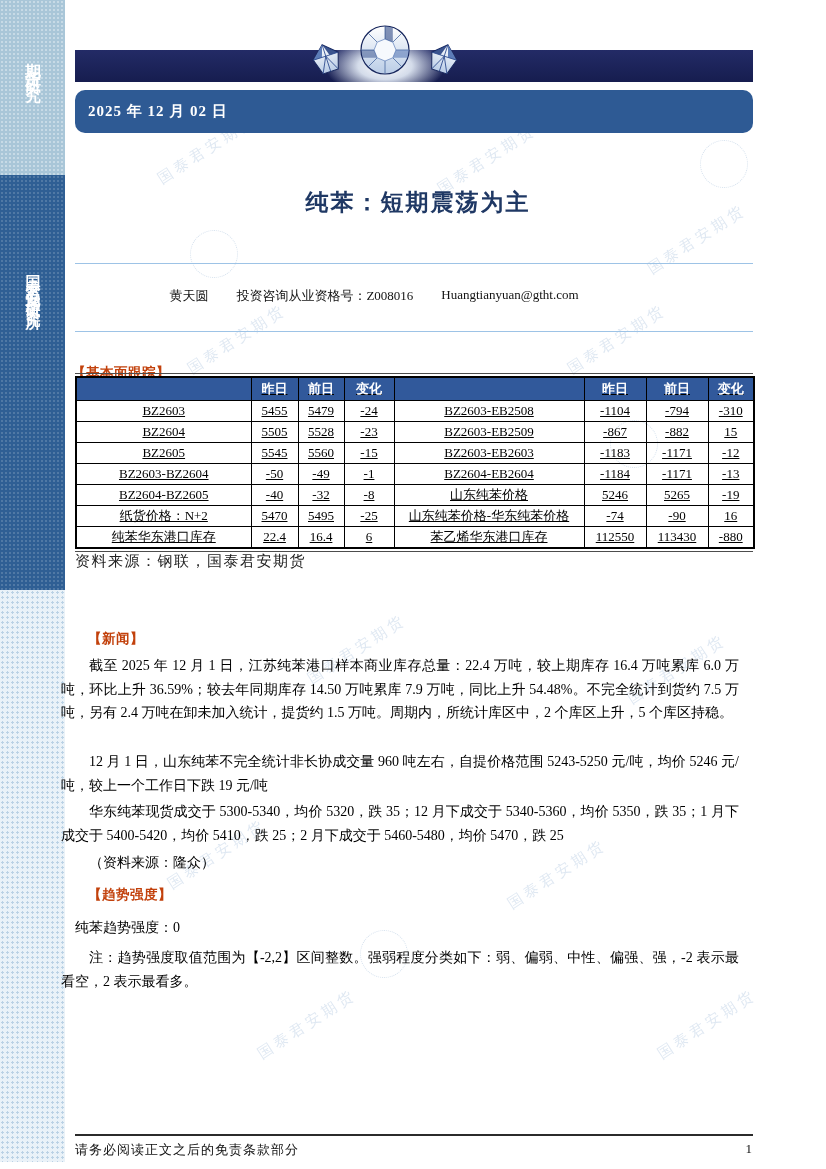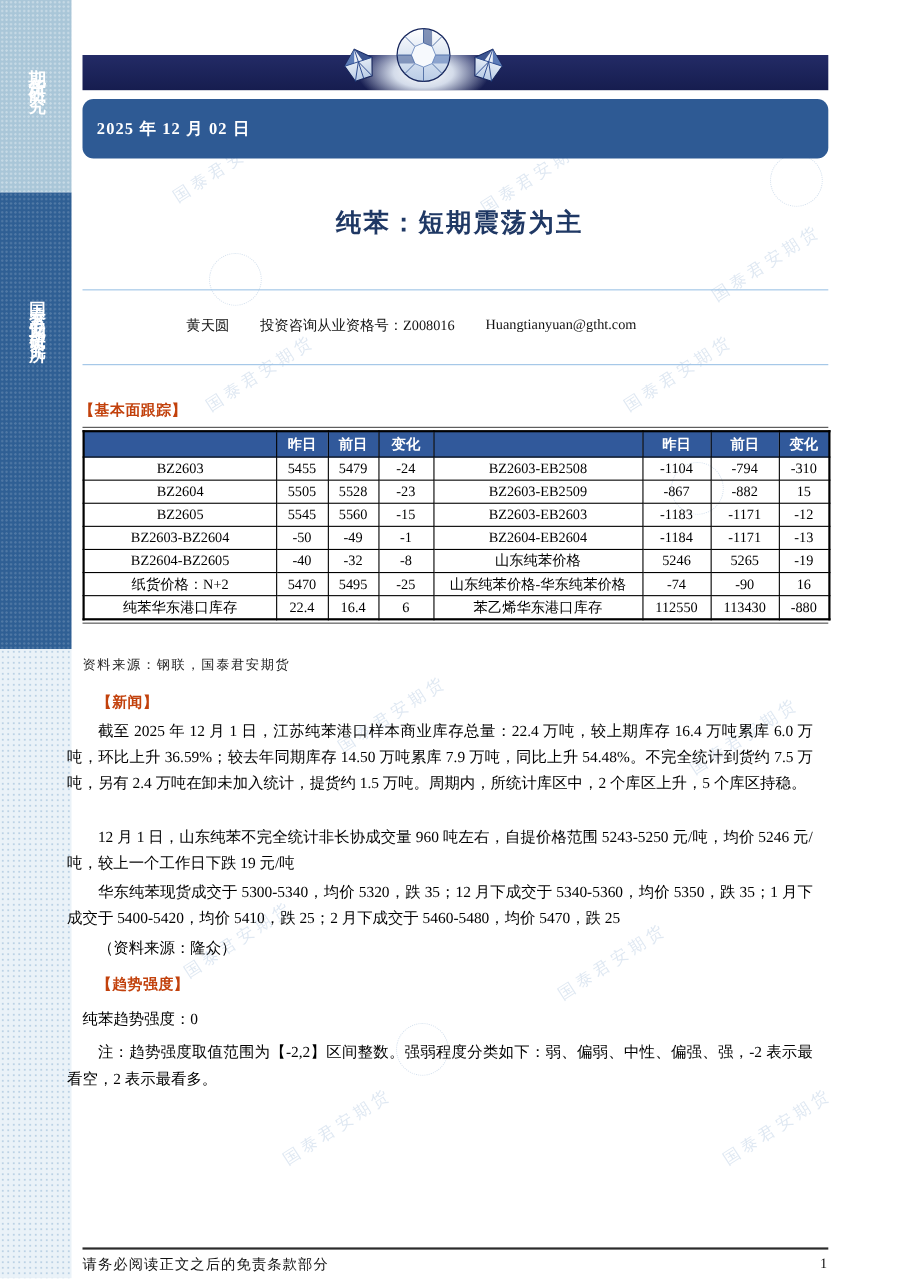--- a/index.html
+++ b/index.html
@@ -16,44 +16,44 @@
   .vtext{writing-mode:vertical-rl;color:#fff;position:absolute;left:50%;transform:translateX(-50%);}
   .vtext.top{top:50px;font-size:16px;letter-spacing:8px;font-weight:600;}
   .vtext.bot{top:88px;font-size:15px;letter-spacing:5px;font-weight:600;}
 
   
   .banner{position:absolute;left:75px;top:50px;width:678px;height:32px;
     background:radial-gradient(60px 30px at 310px 16px,#ffffff 0%,#d4dcea 45%,rgba(26,33,87,0) 100%),
     linear-gradient(#232b66,#161d4f);}
   .diamonds{position:absolute;left:295px;top:22px;width:180px;height:62px;}
 
-  .date-bar{position:absolute;left:75px;top:90px;width:678px;height:54px;background:#2e5a94;
+  .date-bar{position:absolute;left:75px;top:90px;width:678px;height:43px;background:#2e5a94;
     border-radius:10px;color:#fff;display:flex;align-items:center;padding-left:13px;box-sizing:border-box;
     font-size:15px;font-weight:bold;letter-spacing:1px;}
 
   .title{position:absolute;left:75px;top:183px;width:678px;margin:4px;text-align:center;
     font-size:23px;font-weight:bold;color:#1f3864;letter-spacing:2px;}
 
   .hr-blue{position:absolute;left:75px;width:678px;height:1px;background:#9dc3e6;}
   .author-row{position:absolute;left:75px;top:287px;width:678px;display:flex;justify-content:center;
     gap:28px;font-size:13px;color:#111;transform:translateX(-40px);}
 
   
   .section-label{position:absolute;font-size:13.5px;font-weight:bold;color:#c2410c;letter-spacing:.5px;}
   .lbl-fund{left:72px;top:364px;}
   .lbl-news{left:88px;top:630px;}
   .lbl-trend{left:88px;top:886px;}
 
-  .table-wrap{position:absolute;left:75px;top:388px;width:678px;box-sizing:border-box;
-    border-top:1px solid #4d4d4d;border-bottom:1px solid #4d4d4d;padding:2px 0;}
+  .table-wrap{position:absolute;left:75px;top:373px;width:678px;box-sizing:border-box;
+    border-top:1px solid #4d4d4d;border-bottom:1px solid #4d4d4d;padding:2px 0;text-decoration:underline;}
   table{width:100%;border-collapse:collapse;border:2px solid #000;table-layout:fixed;}
   th{background:#31599b;color:#fff;font-weight:600;font-size:13px;height:22px;border:1px solid #000;padding:0;}
   td{font-size:13px;height:20px;text-align:center;border:1px solid #000;padding:0 2px;
      white-space:nowrap;overflow:hidden;}
-  .source-note{position:absolute;left:75px;top:596px;font-size:12px;color:#222;letter-spacing:1.5px;}
+  .source-note{position:absolute;left:75px;top:552px;font-size:15px;color:#222;letter-spacing:1.5px;}
 
   .para{position:absolute;left:61px;width:678px;font-size:14px;line-height:23.5px;margin:0;
     text-align:justify;text-indent:2em;color:#000;font-family:Liberation Serif, serif;}
   .p1{top:654px;} .p2{top:750px;} .p3{top:800px;} .p4{top:851px;}
   .strength{top:916px;text-indent:1em;} .note{top:946px;}
 
   
   .footer-line{position:absolute;left:75px;top:1134px;width:678px;height:2px;background:#2b2b2b;}
   .footer{position:absolute;left:75px;top:1141px;width:678px;display:flex;justify-content:space-between;
     font-size:13px;color:#111;letter-spacing:1px;}

